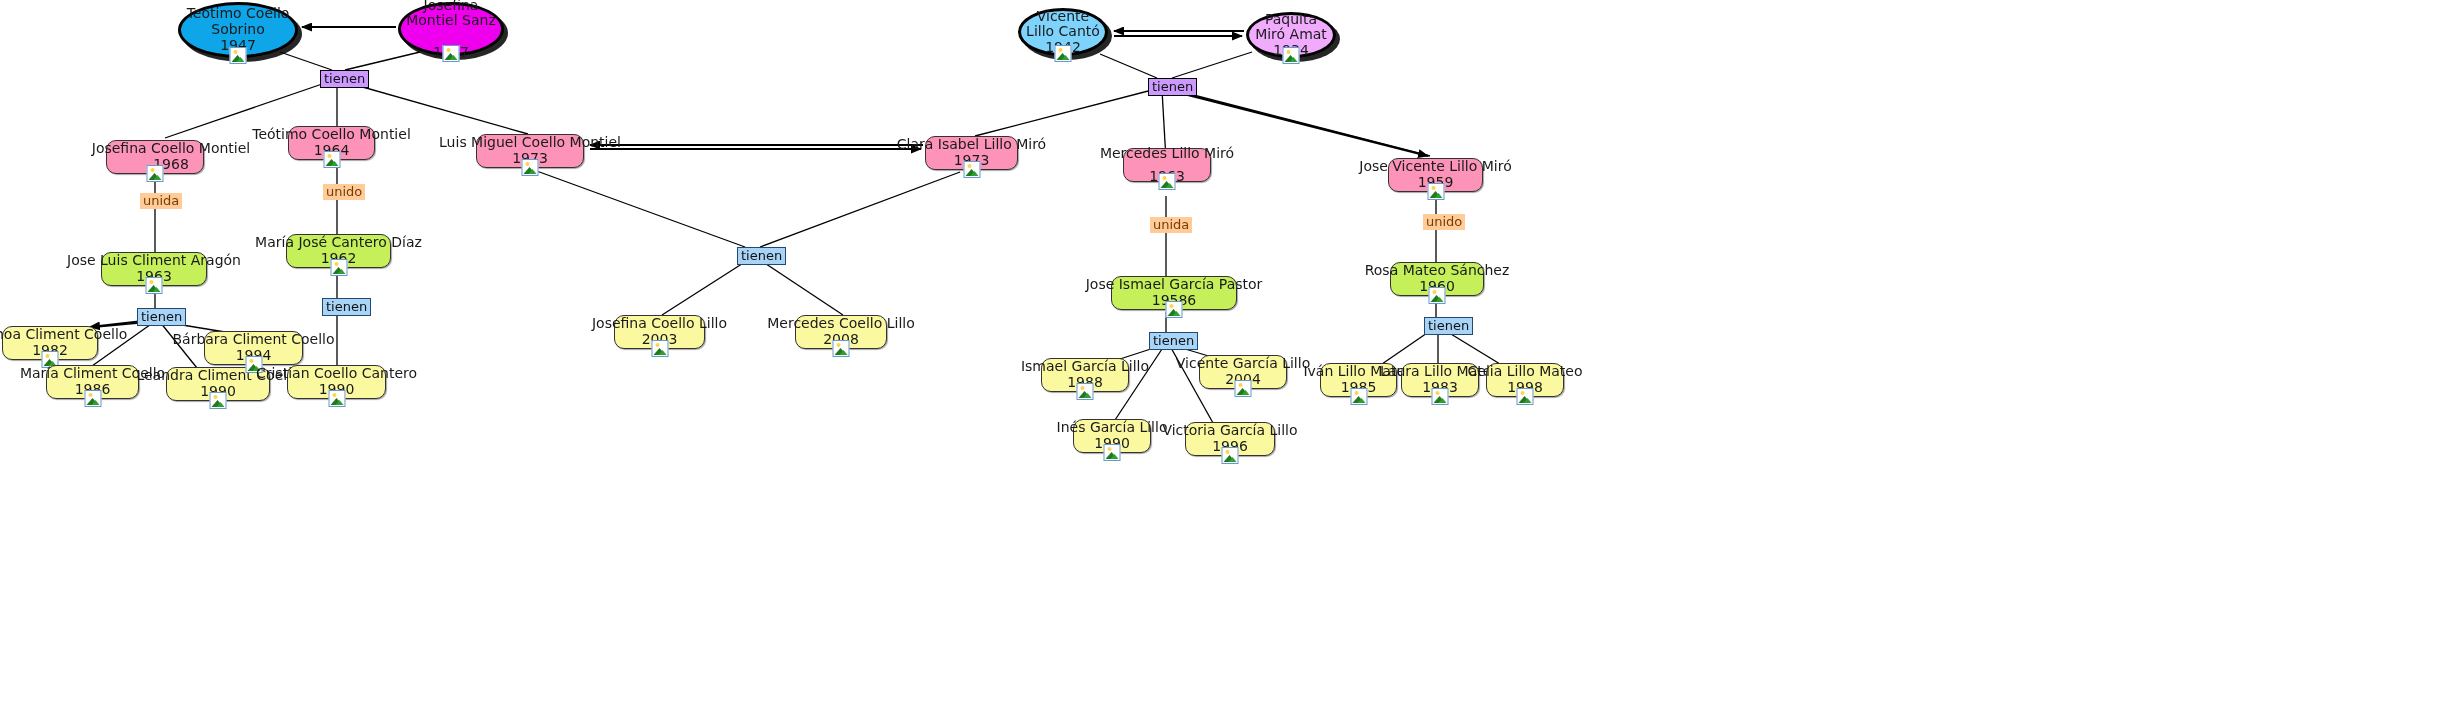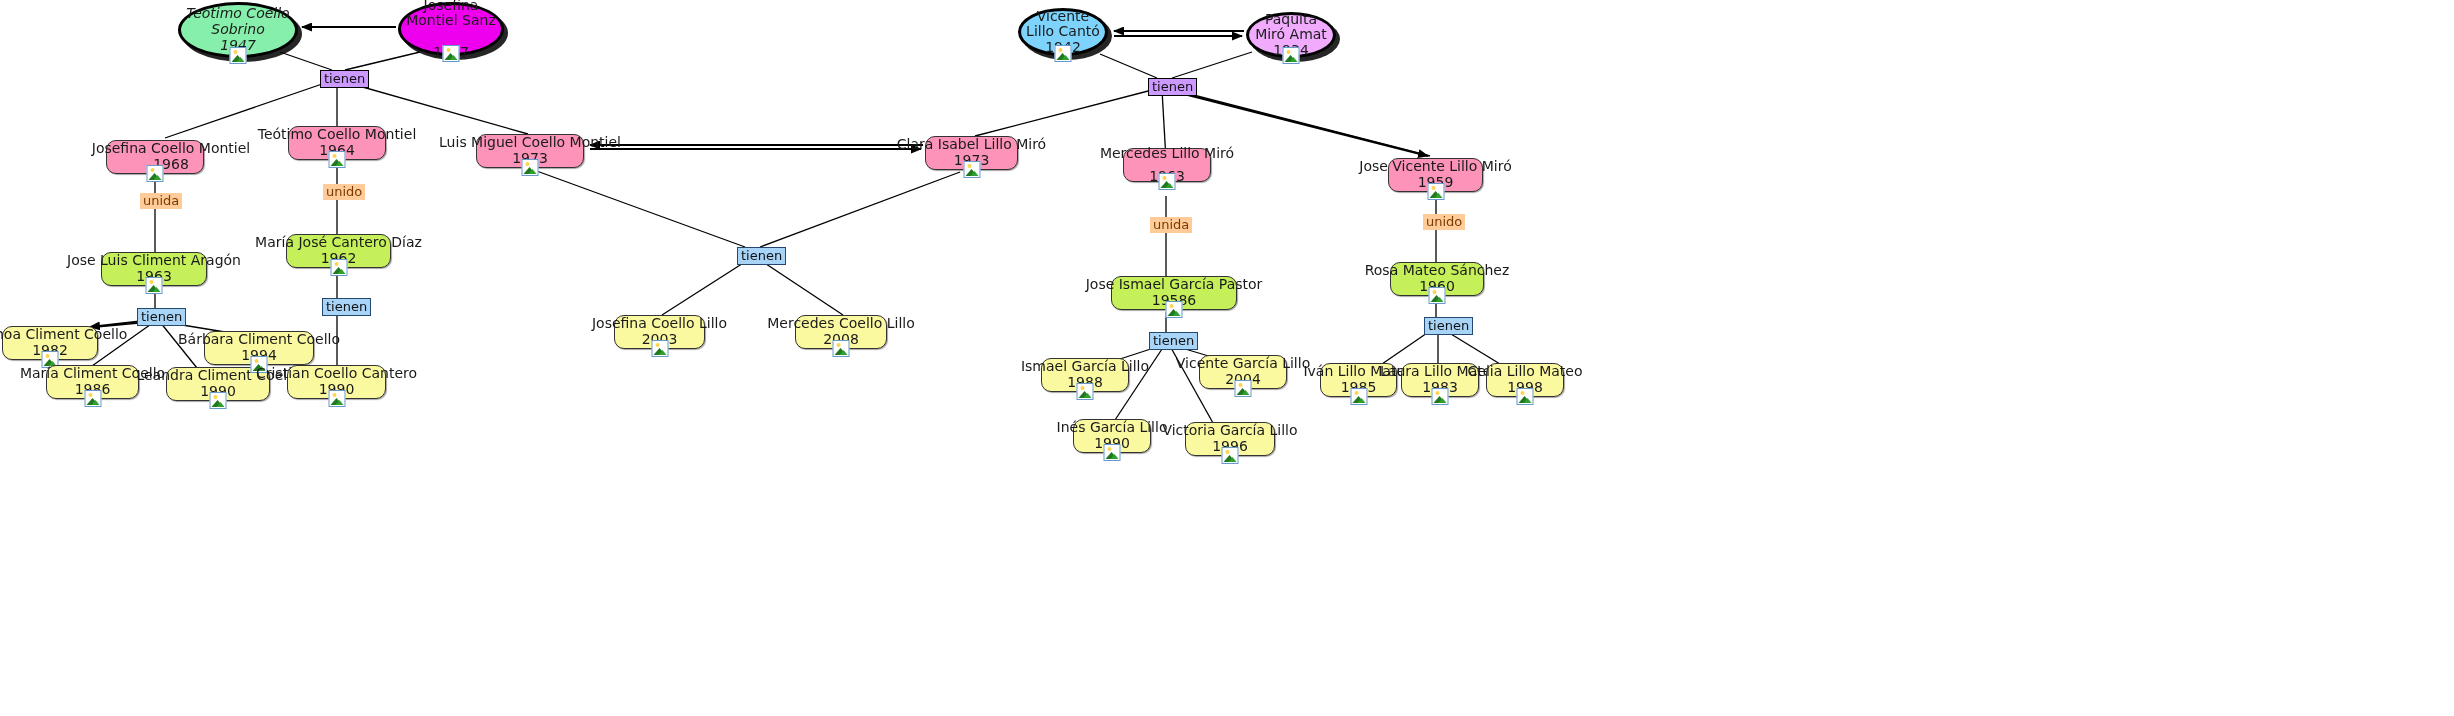--- a/index.html
+++ b/index.html
@@ -16,21 +16,21 @@
            box-shadow:4px 4px 0 rgba(0,0,0,0.85);}
   .ellipse .nm{font-size:14px;}
   .ellipse .yr{font-size:14px;}
 
   
   .box{border-radius:10px;border:1.4px solid #333333;
        box-shadow:1px 1px 1px rgba(0,0,0,0.35);}
   .box .nm{font-size:14px;white-space:nowrap;}
   .box .yr{font-size:14px;}
 
-  .c-green{background:#86efac;font-style:italic;}
+  .c-green{background:#0ea5e9;}
   .c-magenta{background:#ee00ee;gap:16px;}
   .c-cyan{background:#7dd3fc;text-align:center;}
   .c-orange{background:#f0abfc;}
   .c-pink{background:#fd93b8;}
   .c-lime{background:#c5f05a;}
   .c-yellow{background:#fbf9a0;}
 
   
   .photo{position:absolute;bottom:-9px;left:50%;transform:translateX(-50%);
          width:17px;height:17px;border:1.6px solid #6699cc;background:#ffffff;
@@ -169,21 +169,21 @@
       <div class="node box c-pink" style="left: 106px; top: 140px; width: 98px; height: 34px; padding-left: 32px;">
         <div class="nm">Josefina Coello Montiel</div>
         <div class="yr">1968</div>
         <span class="photo">
           <i class="sky"></i>
           <i class="sun"></i>
           <i class="mt"></i>
           <i class="mt2"></i>
         </span>
       </div>
-      <div class="node box c-pink" style="left: 288px; top: 126px; width: 98px; height: 34px;">
+      <div class="node box c-pink" style="left: 288px; top: 126px; width: 87px; height: 34px;">
         <div class="nm">Teótimo Coello Montiel</div>
         <div class="yr">1964</div>
         <span class="photo">
           <i class="sky"></i>
           <i class="sun"></i>
           <i class="mt"></i>
           <i class="mt2"></i>
         </span>
       </div>
       <div class="node box c-pink" style="left: 476px; top: 134px; width: 108px; height: 34px;">
@@ -289,21 +289,21 @@
       <div class="node box c-yellow" style="left: 166px; top: 367px; width: 104px; height: 34px;">
         <div class="nm">Leandra Climent Coello</div>
         <div class="yr">1990</div>
         <span class="photo">
           <i class="sky"></i>
           <i class="sun"></i>
           <i class="mt"></i>
           <i class="mt2"></i>
         </span>
       </div>
-      <div class="node box c-yellow" style="left: 204px; top: 331px; width: 110px; height: 34px;">
+      <div class="node box c-yellow" style="left: 204px; top: 331px; width: 99px; height: 34px;">
         <div class="nm">Bárbara Climent Coello</div>
         <div class="yr">1994</div>
         <span class="photo">
           <i class="sky"></i>
           <i class="sun"></i>
           <i class="mt"></i>
           <i class="mt2"></i>
         </span>
       </div>
       <div class="node box c-yellow" style="left: 287px; top: 365px; width: 99px; height: 34px;">

